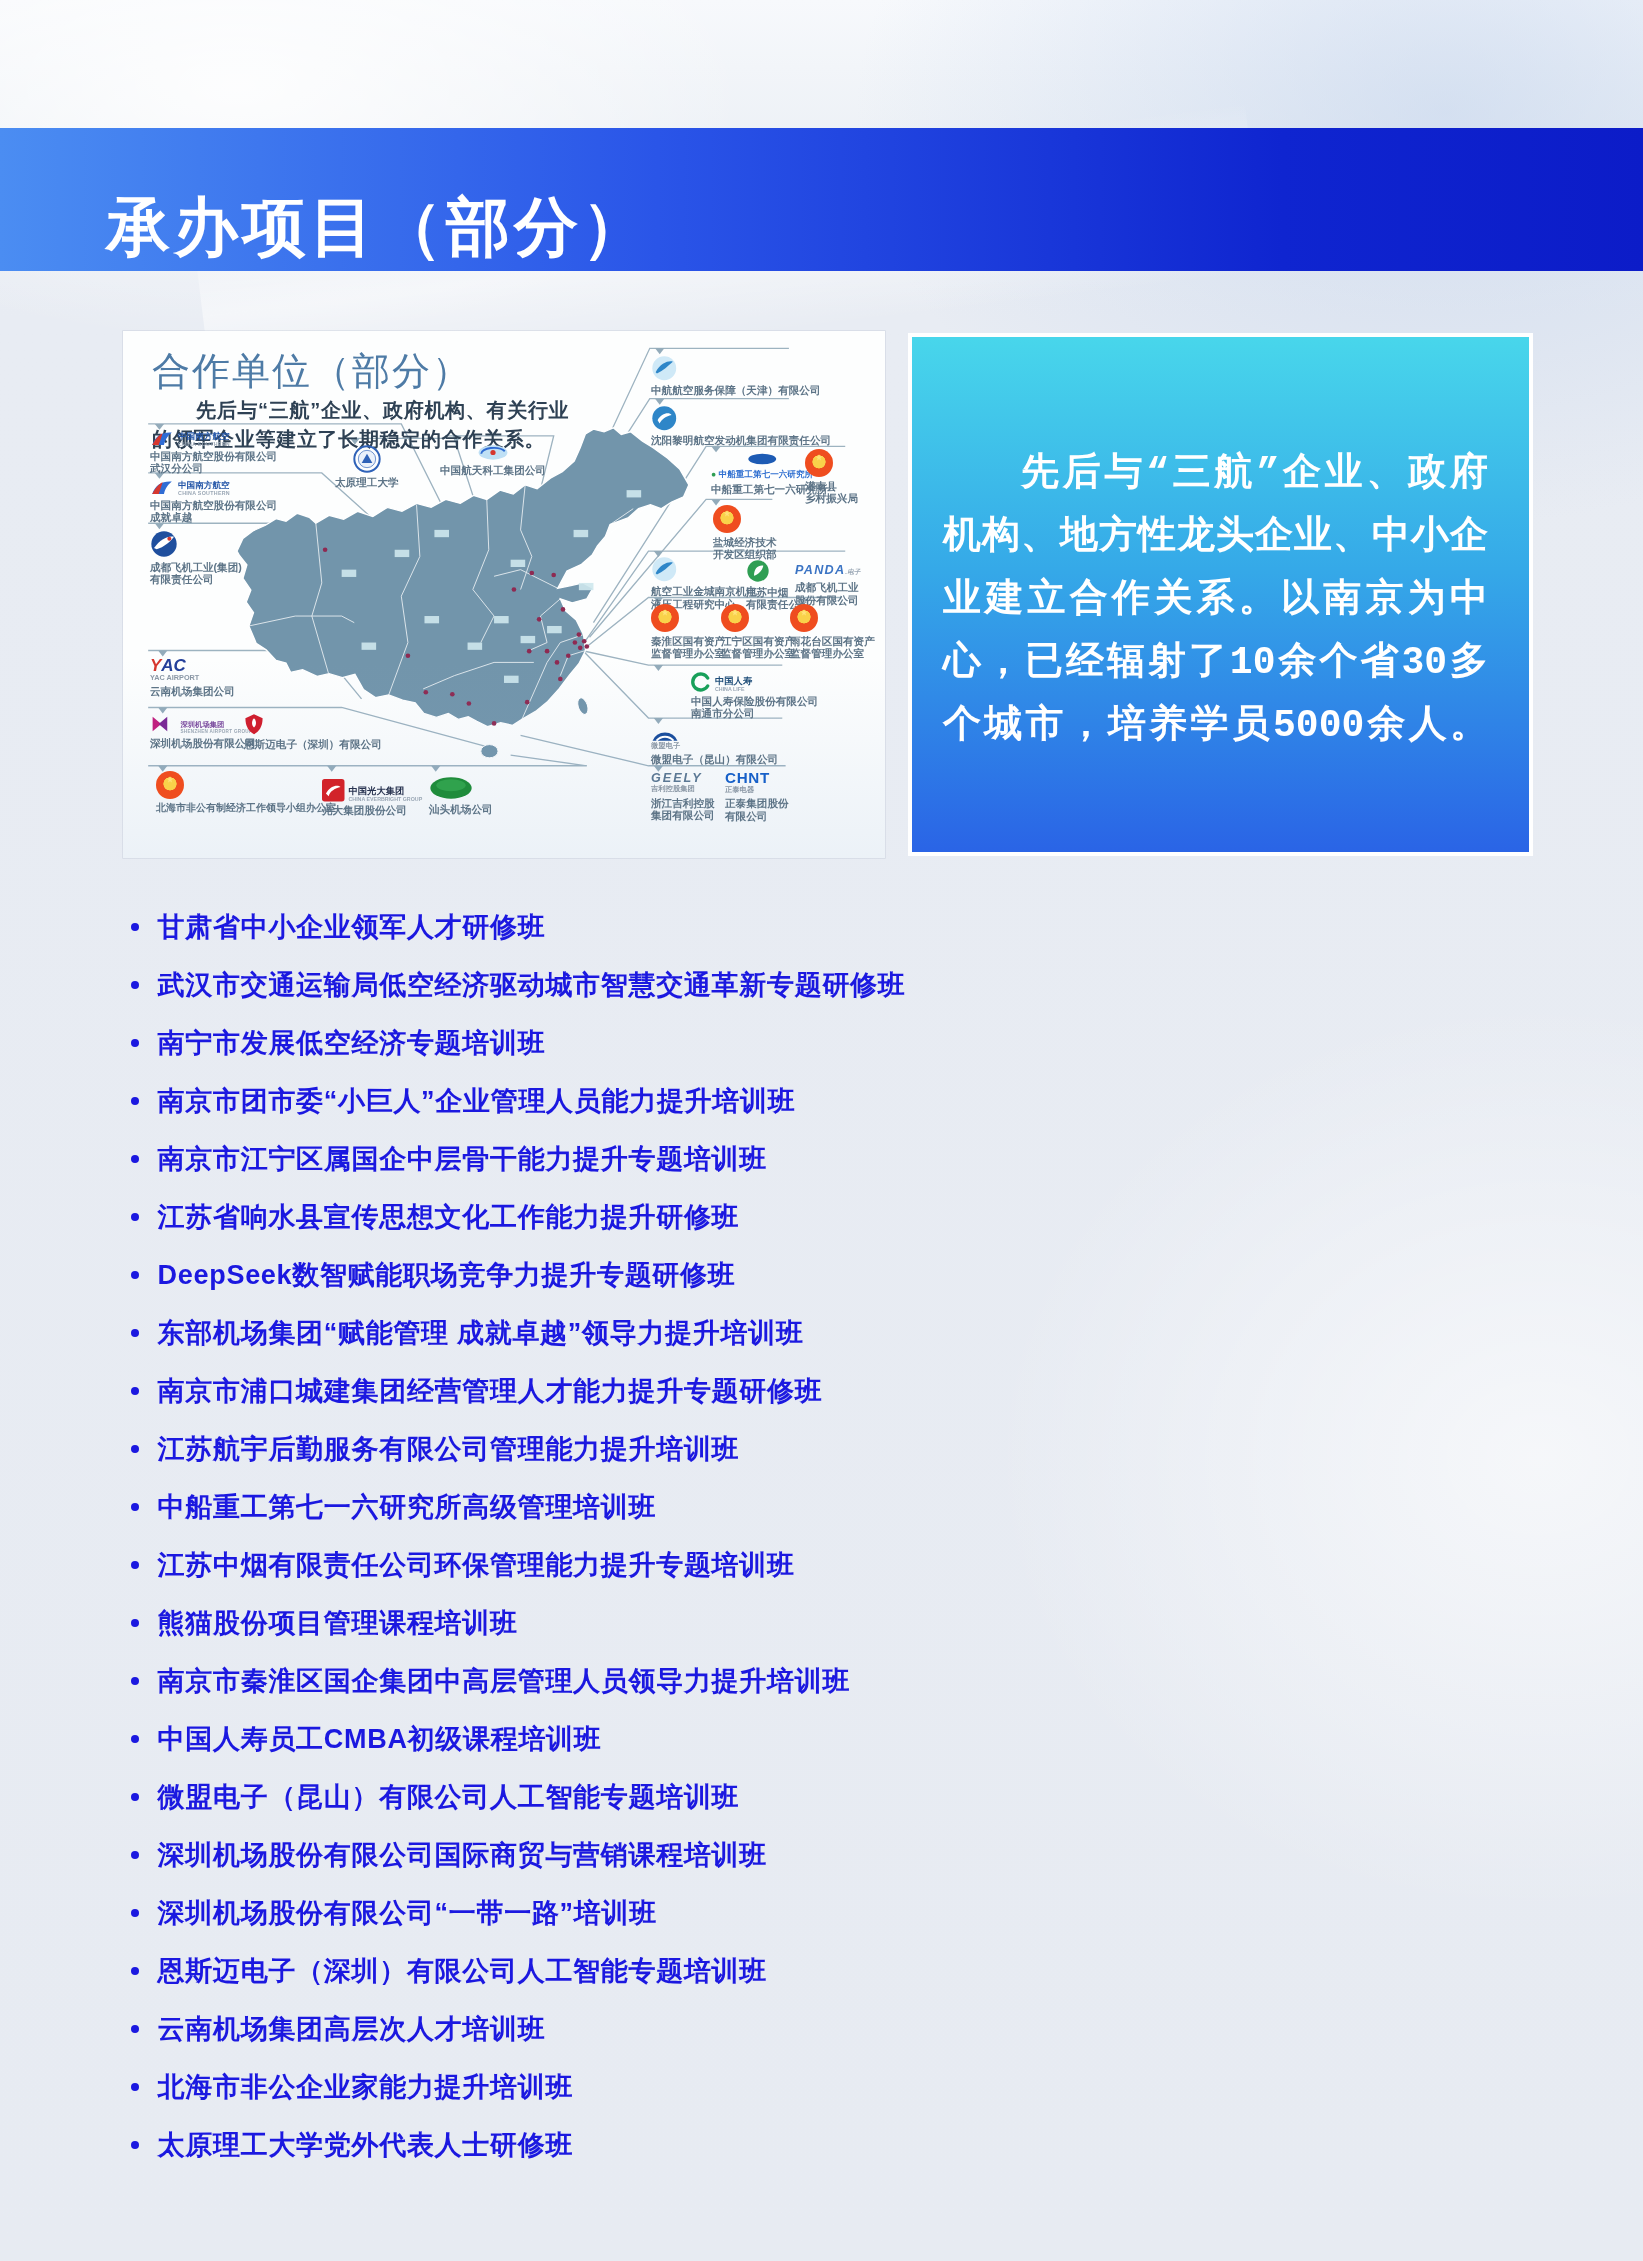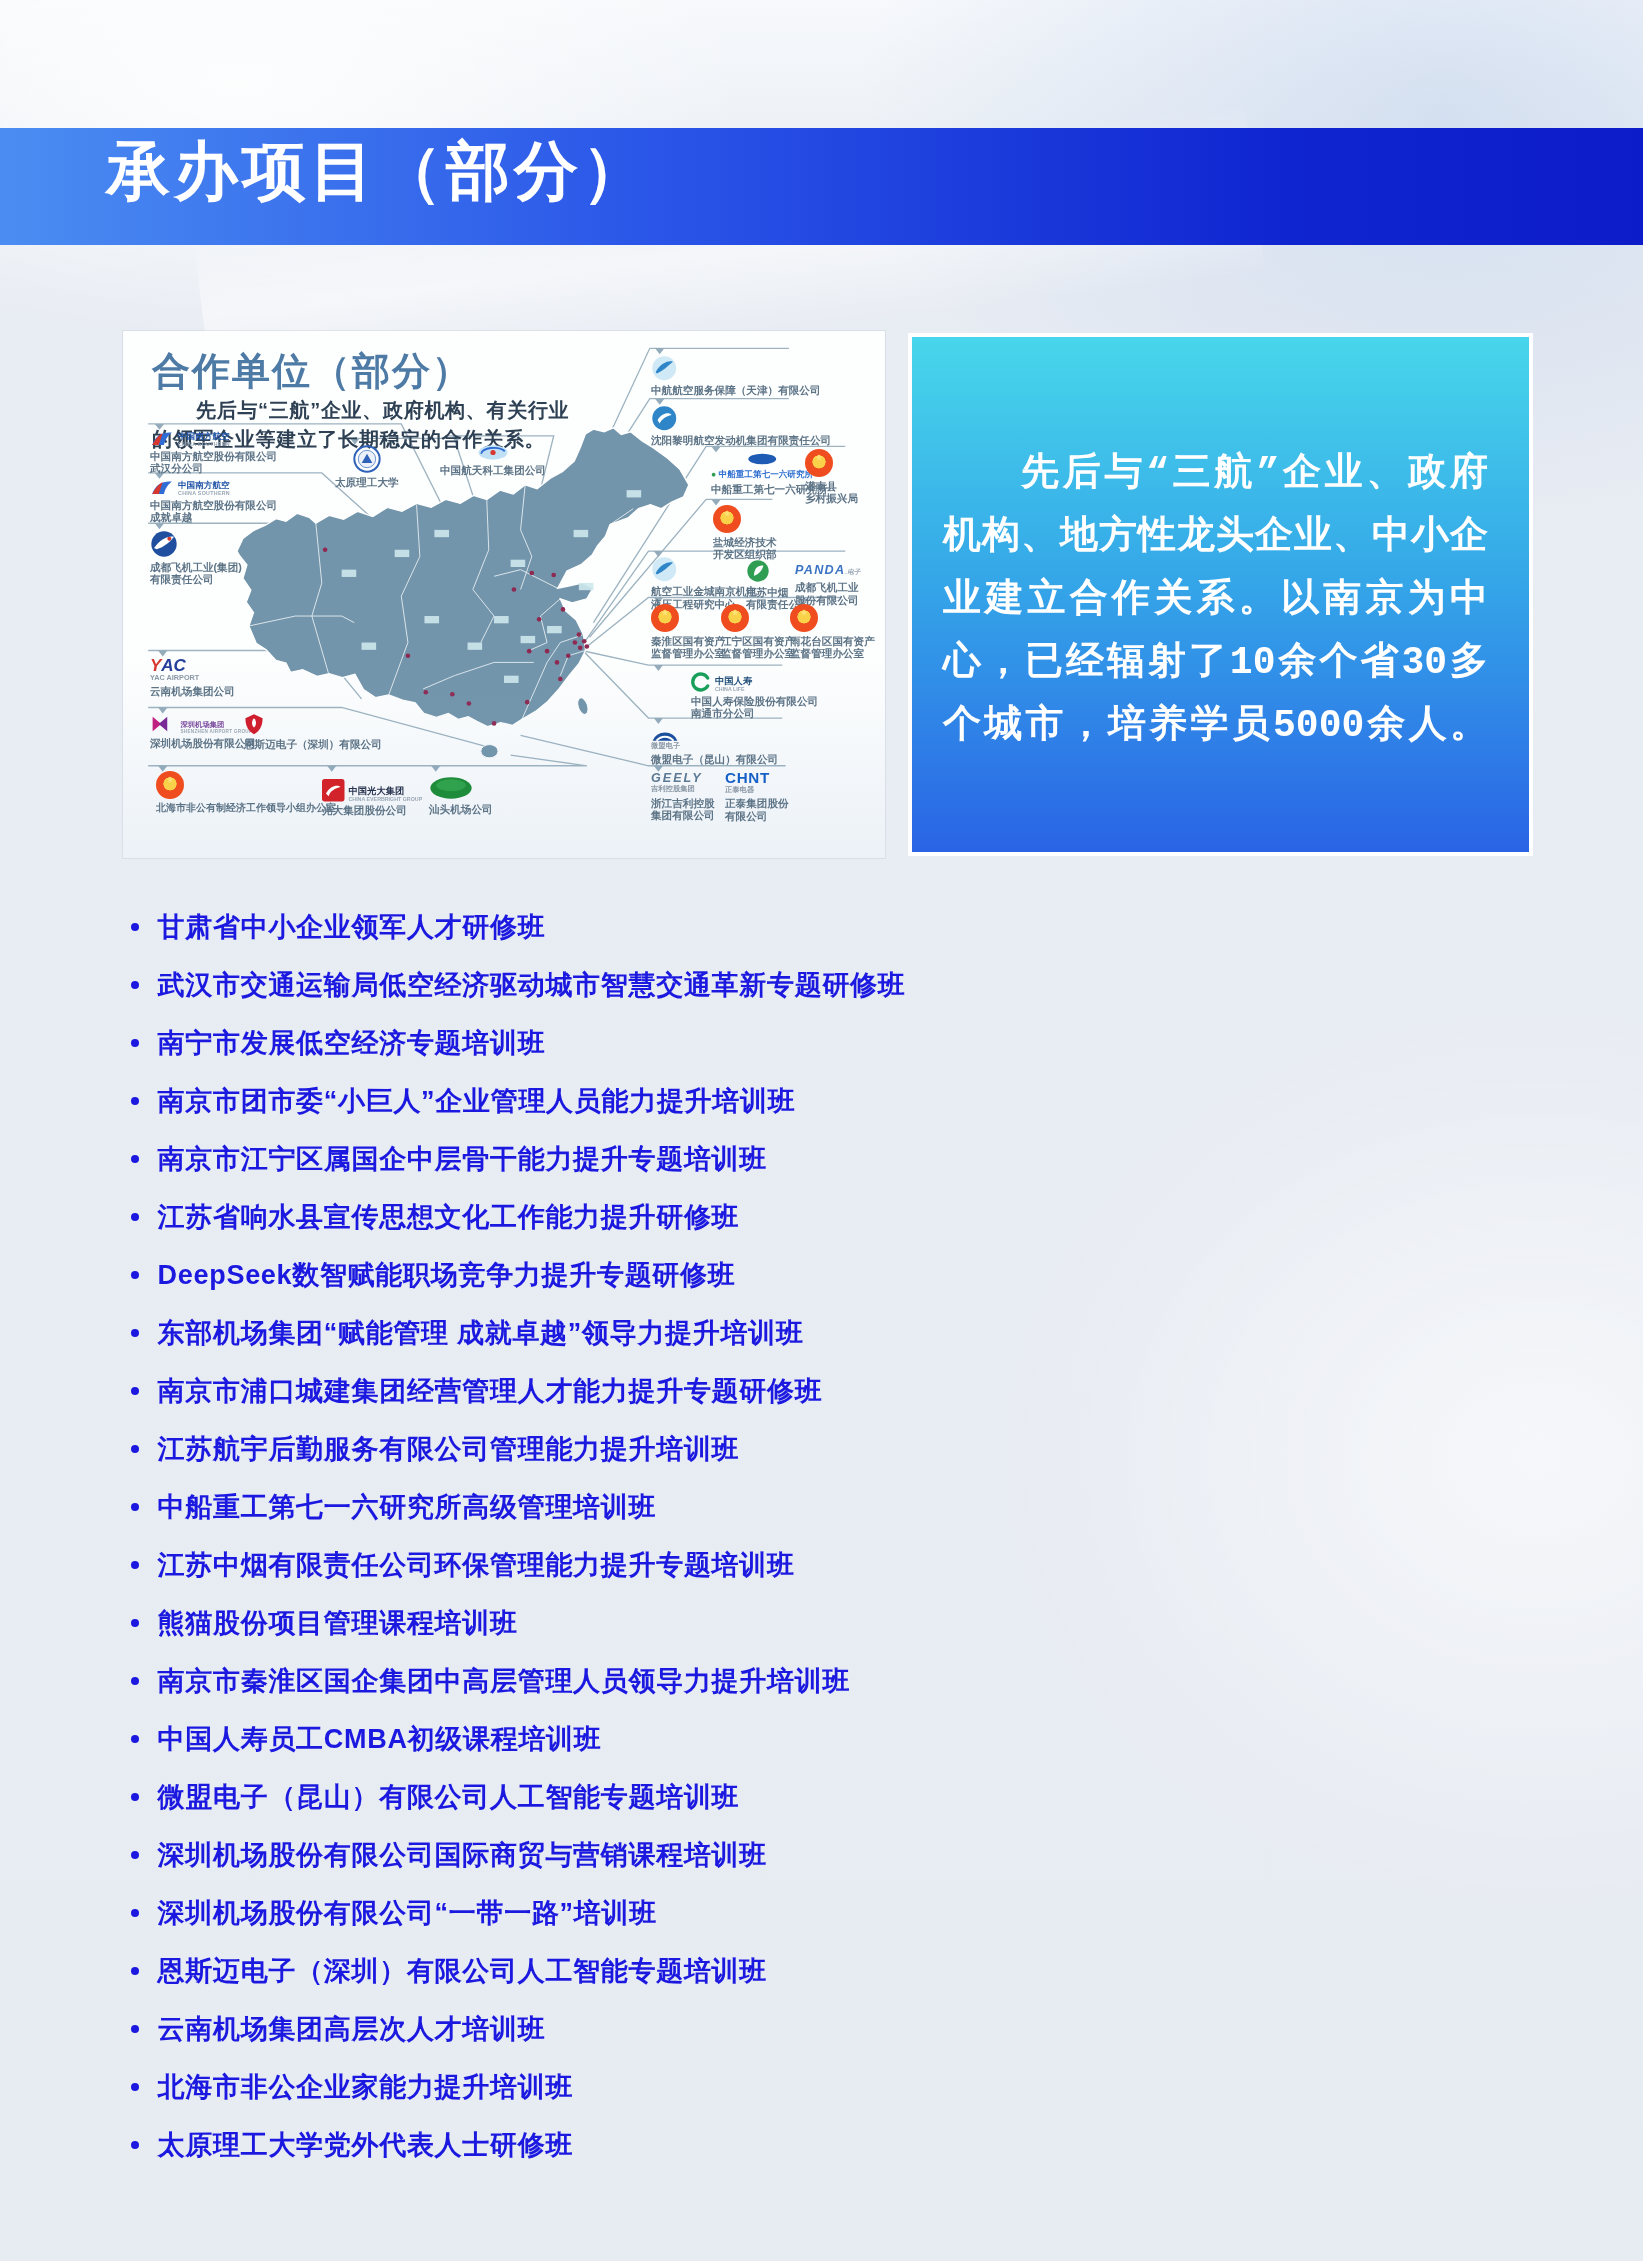--- a/index.html
+++ b/index.html
@@ -11,31 +11,31 @@
   .s1{left:-133px;top:-99px;width:928px;height:464px;
       background:radial-gradient(ellipse at 40% 40%, rgba(255,255,255,.85), rgba(255,255,255,0) 65%);}
   .s2{right:-199px;top:-66px;width:994px;height:596px;
       background:radial-gradient(ellipse at 60% 30%, rgba(190,208,235,.55), rgba(190,208,235,0) 70%);}
   .s3{right:-133px;top:994px;width:795px;height:928px;
       background:radial-gradient(ellipse at 70% 50%, rgba(255,255,255,.6), rgba(255,255,255,0) 70%);}
   .s4{left:199px;top:166px;width:1060px;height:172px;transform:rotate(-7deg);
       background:linear-gradient(180deg,rgba(255,255,255,0),rgba(255,255,255,.5),rgba(255,255,255,0));}
 
   
-  .banner{position:absolute;left:0;top:128px;width:1644px;height:117px;
+  .banner{position:absolute;left:0;top:128px;width:1644px;height:143px;
           background:linear-gradient(90deg,#4b8df2 0%,#2a55e8 40%,#0f25d0 78%,#0c1cc8 100%);
-          display:flex;align-items:flex-start;}
+          display:flex;align-items:flex-end;}
   .banner h1{margin:0 0 0 106px;color:#ffffff;font-size:64px;font-weight:800;letter-spacing:4px;}
 
   
   .map-card{position:absolute;left:123px;top:331px;width:762px;height:527px;background:#fdfefe;
             box-shadow:0 0 0 0.7px rgba(150,165,185,.25);}
   .map-card .watermark{position:absolute;left:0;bottom:0;width:100%;height:38%;
             background:linear-gradient(180deg,rgba(130,165,205,0),rgba(130,165,205,.14));}
-  .mc-title{position:absolute;left:29px;top:14.6px;font-size:38px;font-weight:700;color:#4e7ba6;letter-spacing:2px;}
+  .mc-title{position:absolute;left:29px;top:14.6px;font-size:38px;font-weight:400;color:#4e7ba6;letter-spacing:2px;}
   .mc-sub{position:absolute;left:29px;font-size:20px;font-weight:700;color:#2e4154;letter-spacing:0.7px;}
   .mc-sub.l1{top:66px;left:73px;}
   .mc-sub.l2{top:95px;}
   .mc-svg{position:absolute;left:0;top:0;}
 
   .partner{position:absolute;font-size:10.6px;line-height:12.6px;color:#5d7487;font-weight:600;z-index:2;}
   .partner .p-icons{display:flex;align-items:flex-end;gap:4px;margin-bottom:2.7px;}
   .partner.center{text-align:center;}
   .partner.center .p-icons{justify-content:center;}
   .p-lines div{white-space:nowrap;}

